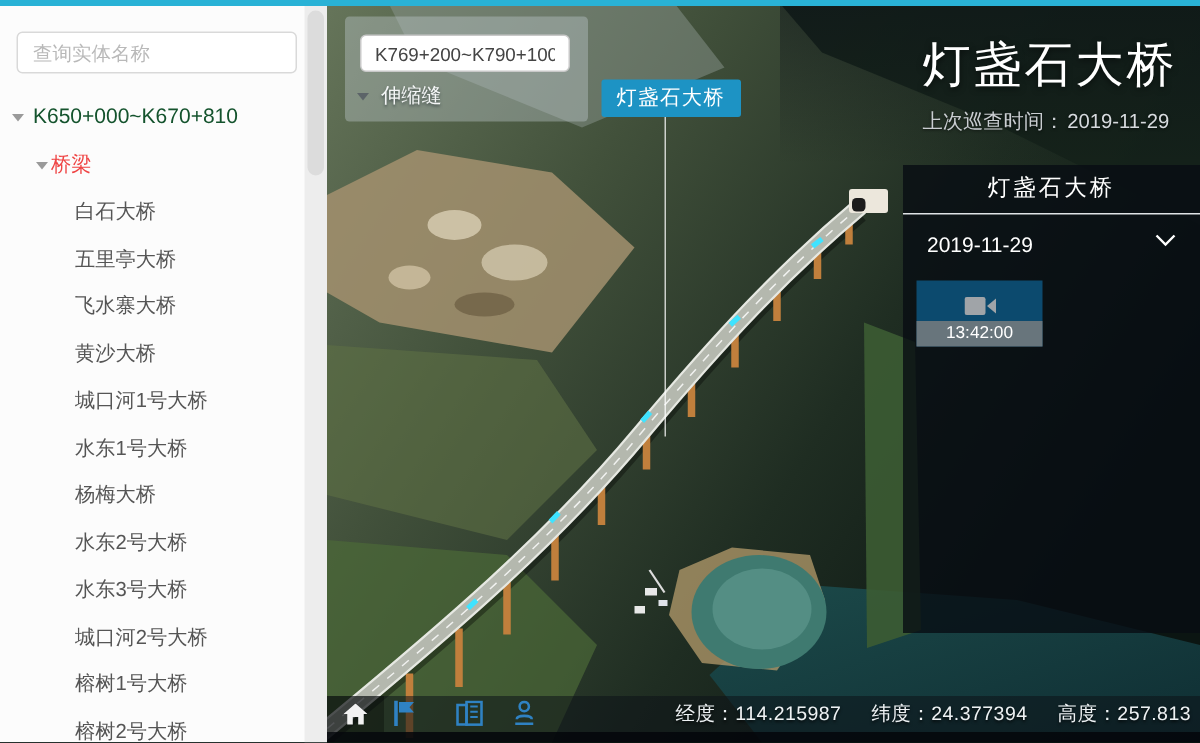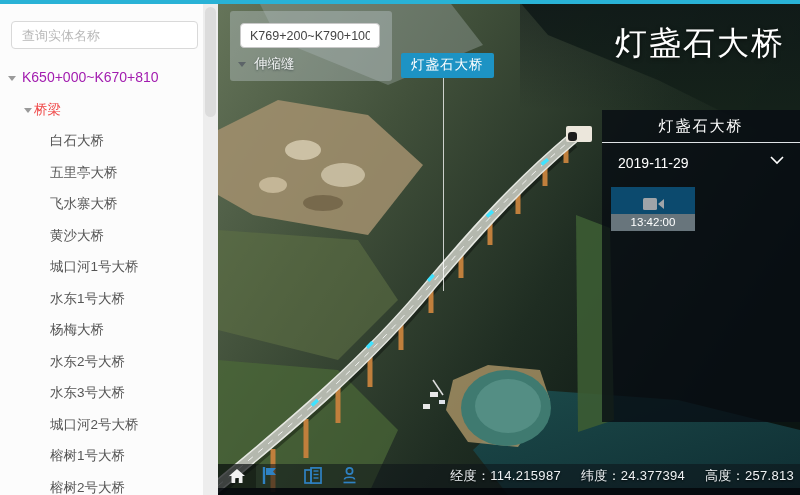--- a/index.html
+++ b/index.html
@@ -11,21 +11,21 @@
   .topbar { position:absolute; left:0; top:0; width:800px; height:4px; background:#29b2d6; z-index:60; }
 
   
   .sidebar { position:absolute; left:0; top:4px; bottom:0; width:218px; background:#fcfcfc; z-index:40; }
   .scroll-track { position:absolute; right:0; top:0; bottom:0; width:15px; background:#ededed; }
   .scroll-thumb { position:absolute; right:2px; top:3px; width:11px; height:110px; background:#dcdcdc; border-radius:6px; }
   .search-input { position:absolute; left:11px; top:17px; width:187px; height:28px; border:1px solid #d9d9d9; border-radius:4px; background:#fff; padding:8px 10px; font-size:13px; color:#333; outline:none; font-family:Liberation Sans, sans-serif; }
   .search-input::placeholder { color:#b9b9b9; }
   .tree { position:absolute; left:0; top:58px; right:15px; }
   .tree-row { position:relative; height:31.5px; line-height:31.5px; font-size:13.5px; color:#555; white-space:nowrap; cursor:pointer; }
-  .tree-row.root { padding-left:22px; font-size:14px; color:#a21caf; }
+  .tree-row.root { padding-left:22px; font-size:14px; color:#14532d; }
   .tree-row.group { padding-left:34px; color:#ef4444; }
   .tree-row.leaf { padding-left:50px; }
   .caret { position:absolute; top:14px; width:0; height:0; border-left:4px solid transparent; border-right:4px solid transparent; border-top:5px solid #9a9a9a; }
   .caret.c-root { left:8px; }
   .caret.c-group { left:24px; }
 
   
   .map { position:absolute; left:218px; top:0; width:582px; height:495px; overflow:hidden; }
   .map svg.terrain { position:absolute; left:0; top:0; }
   .title-shade { position:absolute; right:0; top:0; width:280px; height:110px; background:linear-gradient(180deg, rgba(10,16,22,.45), rgba(10,16,22,0)); pointer-events:none; }
@@ -186,20 +186,23 @@
         <span class="layer-caret"></span>
         <span class="layer-label">伸缩缝</span>
       </div>
     </div>
 
     <div class="map-label">灯盏石大桥</div>
     <div class="leader-line"></div>
 
     <div class="page-title-block">
       <div class="page-title">灯盏石大桥</div>
+      <div class="page-subtitle">
+        <span>上次巡查时间：</span><span class="sub-date">2019-11-29</span>
+      </div>
     </div>
 
     <div class="side-panel">
       <div class="panel-header">灯盏石大桥</div>
       <div class="date-row">
         <span>2019-11-29</span>
         <svg class="date-chevron" width="14" height="9" viewBox="0 0 14 9">
           <polyline points="1,1 7,7 13,1" fill="none" stroke="#ffffff" stroke-width="1.6"></polyline>
         </svg>
       </div>

